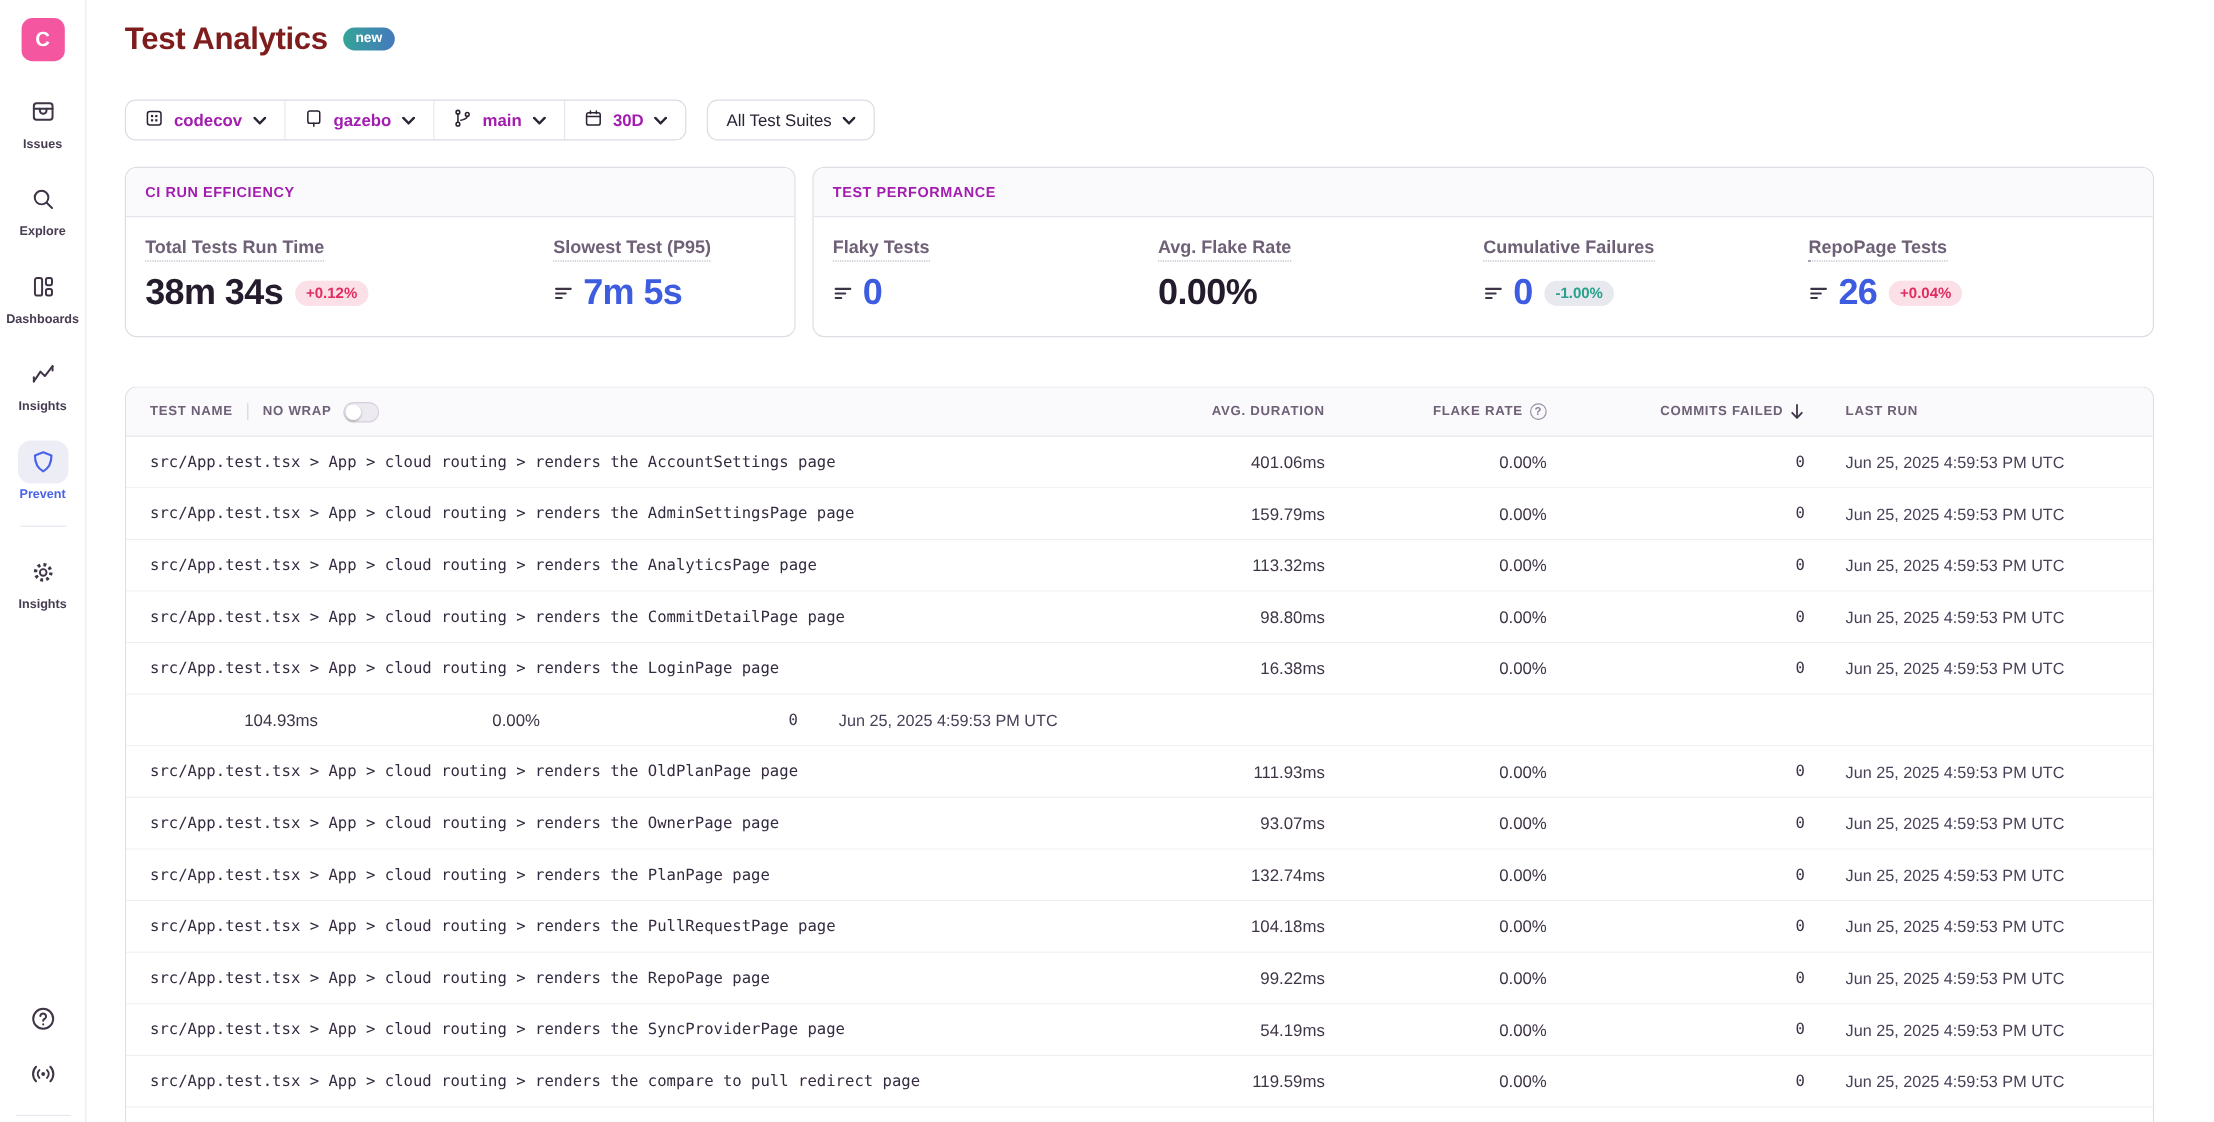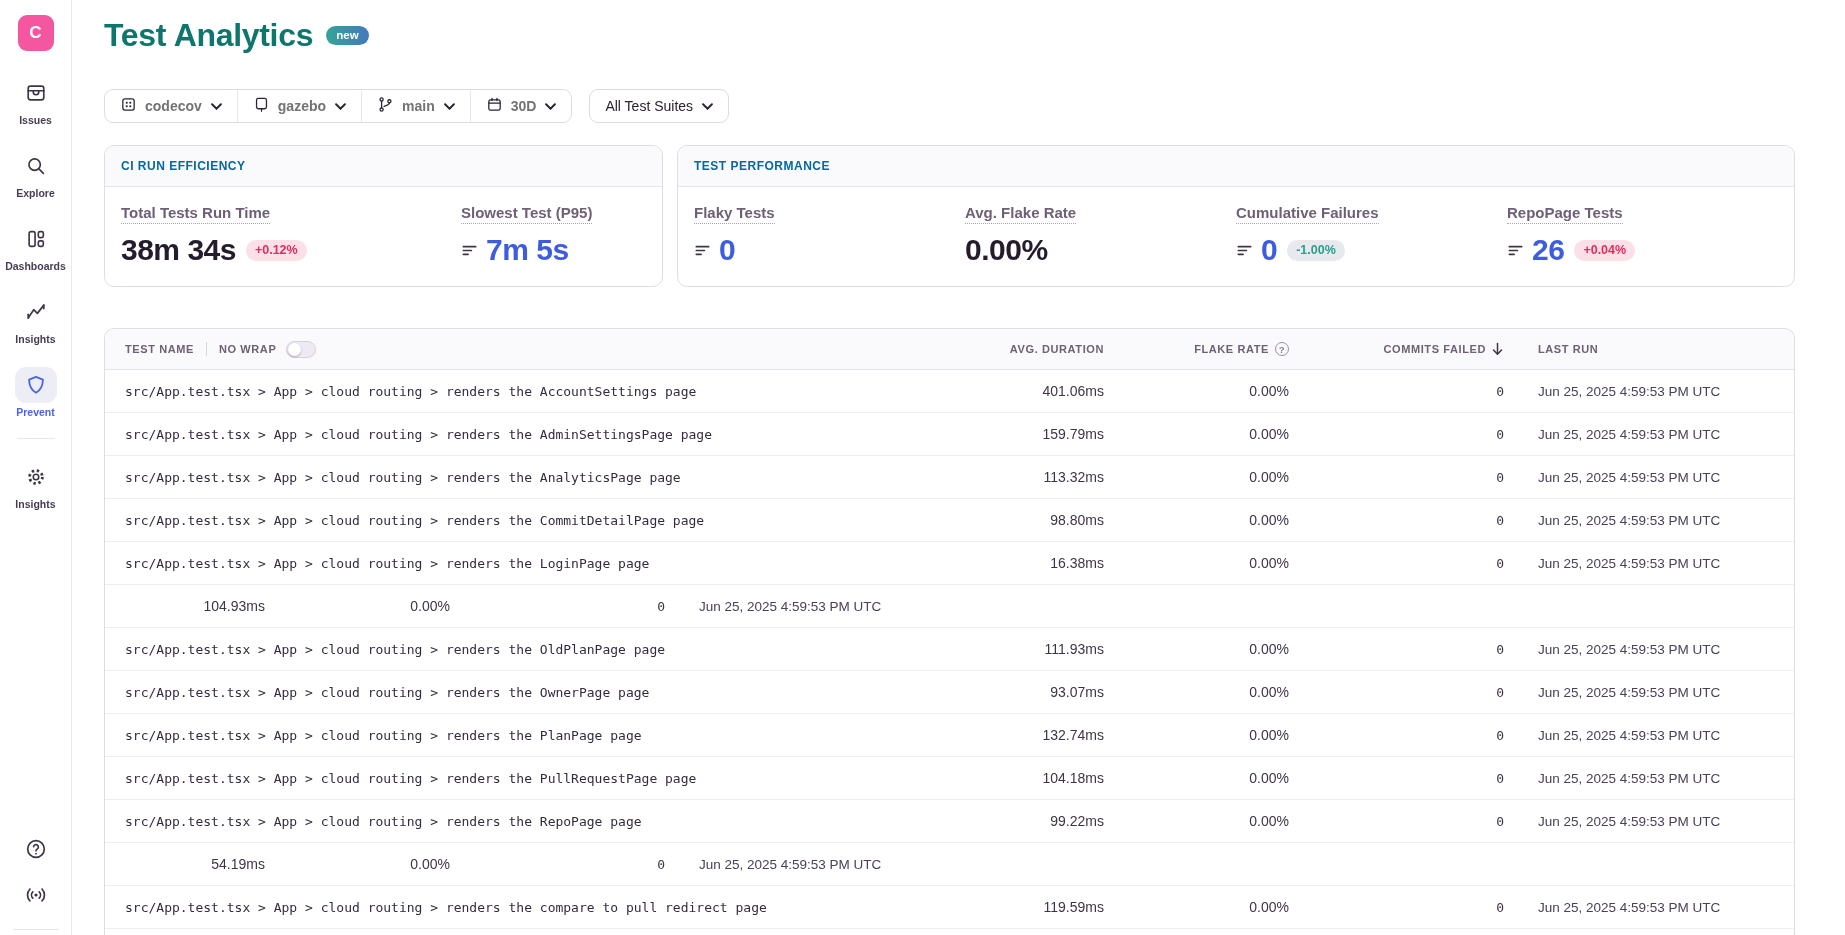--- a/index.html
+++ b/index.html
@@ -37,54 +37,54 @@
   .side-divider { width: 38px; height: 1px; background: #e9e4ee; margin: -2px 0 20px; }
   .sidebar-bottom { margin-top: auto; display: flex; flex-direction: column; align-items: center; }
   .sidebar-bottom .bicon { margin-bottom: 22px; cursor: pointer; display: flex; }
   .sidebar-bottom .bicon svg { stroke: #3e3446; }
   .bottom-divider { width: 46px; height: 1px; background: #e9e4ee; margin-bottom: 5px; }
 
   
   .main { margin-left: 72px; padding: 0 50px 0 32px; }
 
   .title-row { margin-top: 17px; display: flex; align-items: center; }
-  .page-title { font-size: 32px; font-weight: 700; letter-spacing: -0.3px; color: #0f766e; margin: 0; }
+  .page-title { font-size: 26px; font-weight: 700; letter-spacing: -0.3px; color: #7f1d1d; margin: 0; }
   .badge-new {
     margin-left: 13px;
     background: linear-gradient(90deg, #35a497 0%, #4479bd 100%);
     color: #fff; font-size: 11.5px; font-weight: 700;
     padding: 3px 10px 4px; border-radius: 999px;
   }
 
   
   .filter-row { margin-top: 35px; display: flex; gap: 17px; }
   .seg-group, .btn-suites {
     display: inline-flex; align-items: stretch;
     background: #fff; border: 1px solid #dfdae4; border-radius: 9px;
     height: 34px;
   }
   .seg {
     display: flex; align-items: center; gap: 8px; padding: 0 15px;
-    font-size: 14px; font-weight: 700; color: #737373;
+    font-size: 14px; font-weight: 700; color: #a21caf;
     border-right: 1px solid #e9e5ee; cursor: pointer;
   }
   .seg:last-child { border-right: none; }
   .seg svg, .btn-suites svg { stroke: #2b2233; }
   .chev { margin-left: 1px; display: flex; }
   .btn-suites { align-items: center; padding: 0 15px; gap: 8px; font-size: 14px; font-weight: 400; cursor: pointer; }
 
   
   .panels { margin-top: 22px; display: flex; gap: 14px; }
   .panel { border: 1px solid #e0dce5; border-radius: 10px; background: #fff; overflow: hidden; }
   .panel.eff { width: 559px; }
   .panel.perf { flex: 1; }
   .panel-head {
     height: 41px; background: #faf9fb; border-bottom: 1px solid #e7e3ec;
     display: flex; align-items: center; padding: 0 16px;
-    font-size: 12px; font-weight: 700; letter-spacing: 0.5px; color: #0369a1;
+    font-size: 12px; font-weight: 700; letter-spacing: 0.5px; color: #a21caf;
   }
   .panel-body { display: grid; padding: 17px 16px 19px; }
   .eff .panel-body { grid-template-columns: 340px 1fr; }
   .perf .panel-body { grid-template-columns: repeat(4, 1fr); }
   .metric-label {
     display: inline-block; font-size: 15px; font-weight: 700; color: #6e6076;
     border-bottom: 1.5px dotted #aaa1b5; padding-bottom: 2px; cursor: pointer;
   }
   .metric-value-row { margin-top: 9px; display: flex; align-items: center; }
   .metric-value { font-size: 30px; font-weight: 700; letter-spacing: -0.5px; color: #241c2c; }
@@ -507,20 +507,21 @@
 
       <div class="trow">
         <div class="c-name">src/App.test.tsx &gt; App &gt; cloud routing &gt; renders the RepoPage page</div>
         <div class="c-dur">99.22ms</div>
         <div class="c-flake">0.00%</div>
         <div class="c-commits">0</div>
         <div class="c-last">Jun 25, 2025 4:59:53 PM UTC</div>
       </div>
 
       <div class="trow">
+        <div class="c-name">src/App.test.tsx &gt; App &gt; cloud routing &gt; renders the SyncProviderPage page</div>
         <div class="c-dur">54.19ms</div>
         <div class="c-flake">0.00%</div>
         <div class="c-commits">0</div>
         <div class="c-last">Jun 25, 2025 4:59:53 PM UTC</div>
       </div>
 
       <div class="trow">
         <div class="c-name">src/App.test.tsx &gt; App &gt; cloud routing &gt; renders the compare to pull redirect page</div>
         <div class="c-dur">119.59ms</div>
         <div class="c-flake">0.00%</div>

